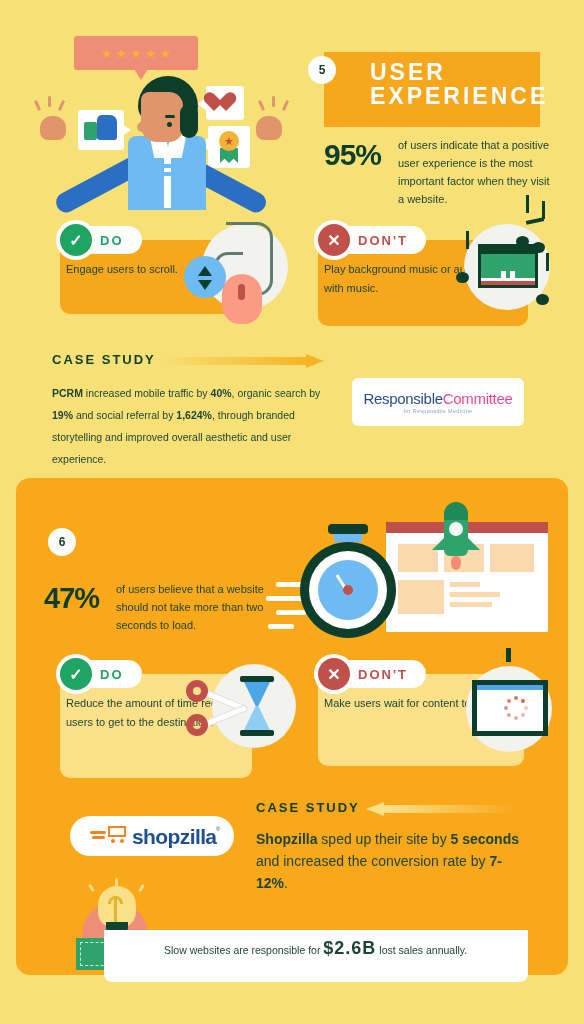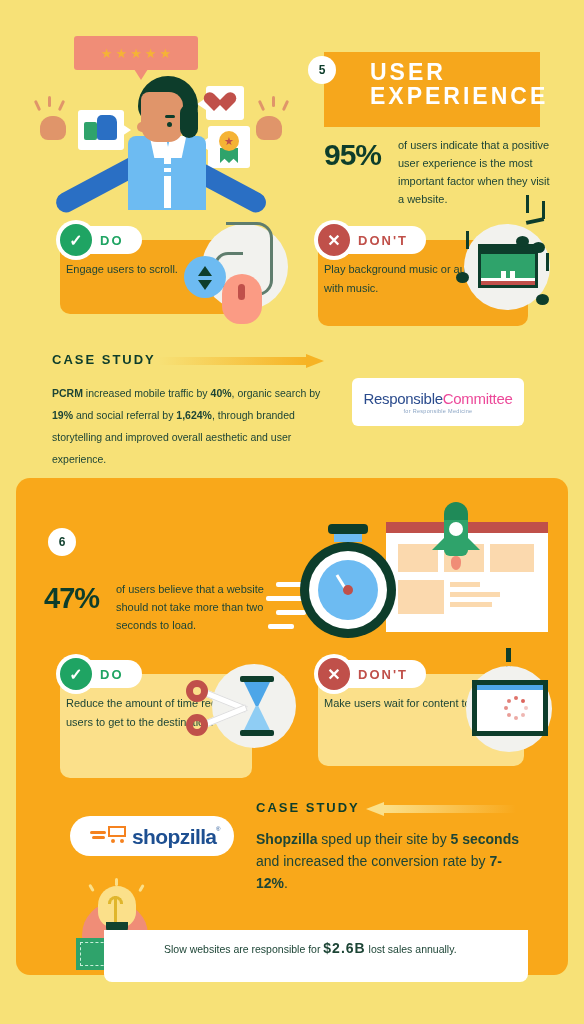--- a/index.html
+++ b/index.html
@@ -223,21 +223,21 @@
   .sz-cart .cw{position:absolute;width:4px;height:4px;border-radius:50%;background:#f5821f;top:13px;}
   .sz-text{position:absolute;left:62px;top:9px;font-size:21px;font-weight:bold;color:#1d4f91;letter-spacing:-.6px;}
   .sz-tm{position:absolute;left:146px;top:10px;font-size:6px;color:#1d4f91;}
 
   
   .if-wrap{position:absolute;left:104px;top:894px;width:424px;height:78px;}
   .if-head{position:absolute;left:0;top:0;width:424px;height:36px;background:#11432f;border-radius:8px 8px 0 0;}
   .if-head span{position:absolute;left:60px;top:9px;color:#fff;font-size:14px;font-weight:bold;letter-spacing:2px;}
   .if-body{position:absolute;left:0;top:36px;width:424px;height:52px;background:#fff;border-radius:0 0 8px 8px;}
   .if-body p{position:absolute;left:60px;top:8px;width:330px;margin:0;font-size:10.5px;line-height:21px;color:#1d4536;}
-  .if-body b{font-size:14px;letter-spacing:1px;}
+  .if-body b{font-size:18px;letter-spacing:1px;}
   .bulb-ill{position:absolute;left:70px;top:880px;width:92px;height:92px;}
   .bl-circ{position:absolute;left:12px;top:22px;width:66px;height:66px;border-radius:50%;background:#f08d77;}
   .bl-glass{position:absolute;left:28px;top:6px;width:38px;height:42px;border-radius:19px 19px 16px 16px;background:#fbe08a;}
   .bl-base{position:absolute;left:36px;top:42px;width:22px;height:14px;background:#11432f;border-radius:0 0 8px 8px;}
   .bl-fil{position:absolute;left:44px;top:16px;width:3px;height:26px;background:#e0b62c;}
   .bl-fil2{position:absolute;left:38px;top:16px;width:15px;height:8px;border:3px solid #e0b62c;border-bottom:none;border-radius:8px 8px 0 0;box-sizing:border-box;}
   .bl-ray{position:absolute;width:2.5px;height:8px;background:#fbe08a;border-radius:2px;}
   .bill{position:absolute;left:6px;top:58px;width:78px;height:32px;background:#2fa36b;}
   .bill-in{position:absolute;left:4px;top:4px;width:70px;height:24px;border:1.5px dashed #c9f0db;box-sizing:border-box;}
   .bill-c{position:absolute;left:32px;top:7px;width:16px;height:16px;border-radius:50%;background:#11432f;color:#f5d547;font-size:11px;font-weight:bold;text-align:center;line-height:16px;}

